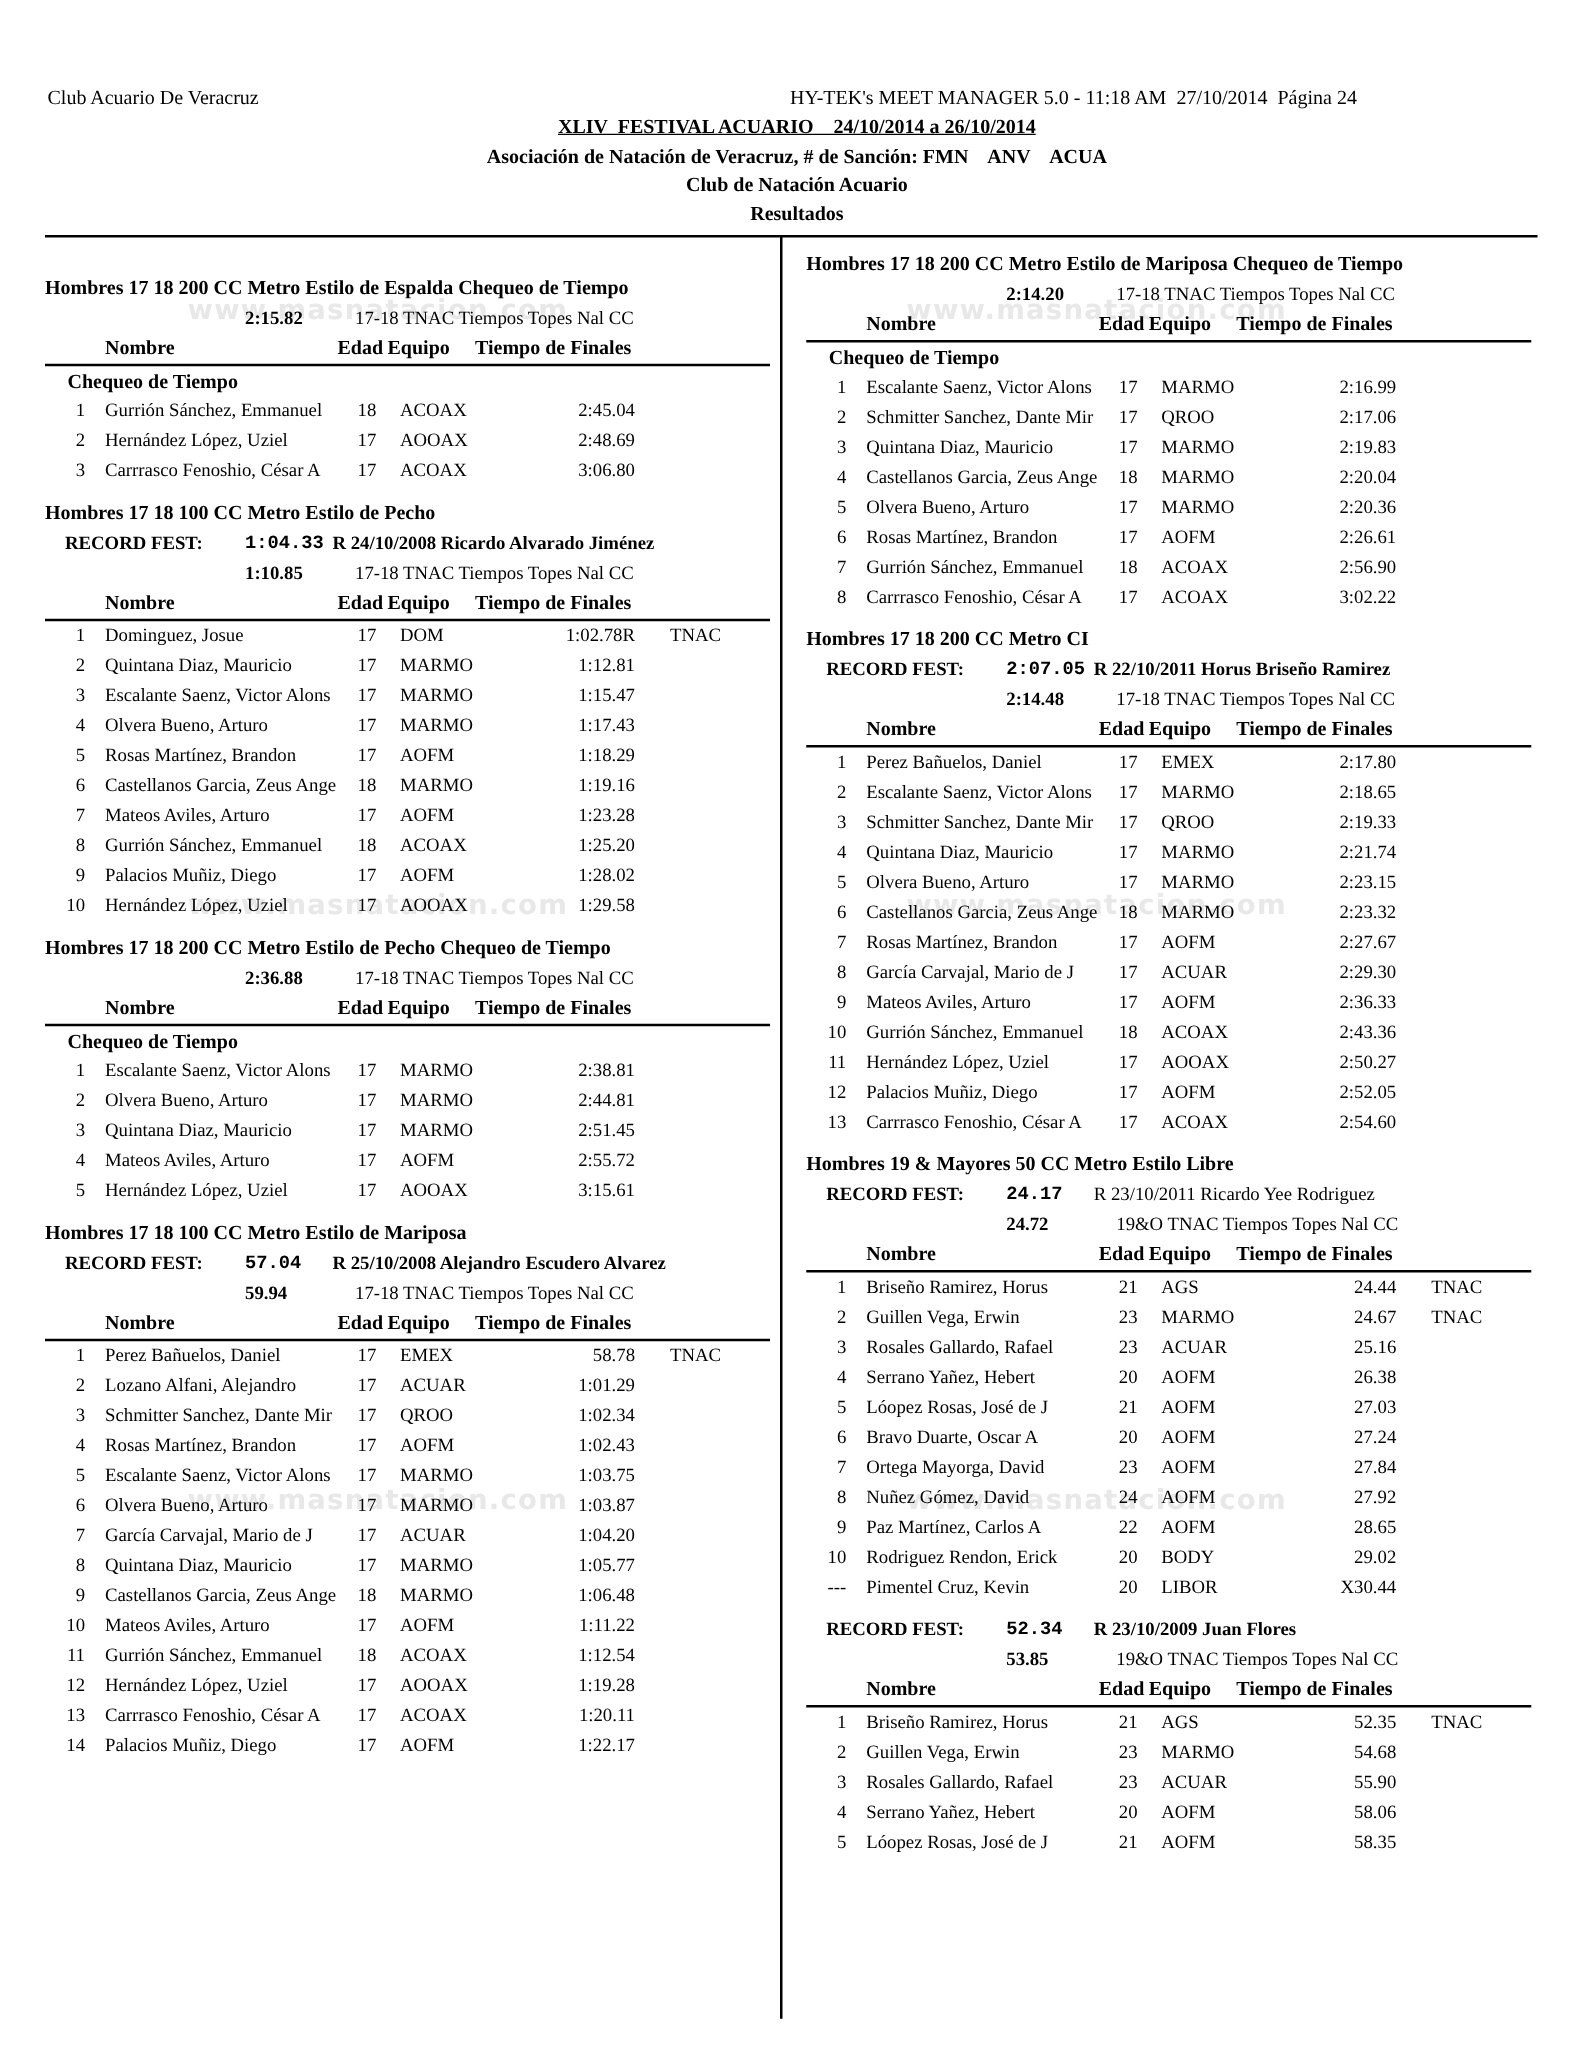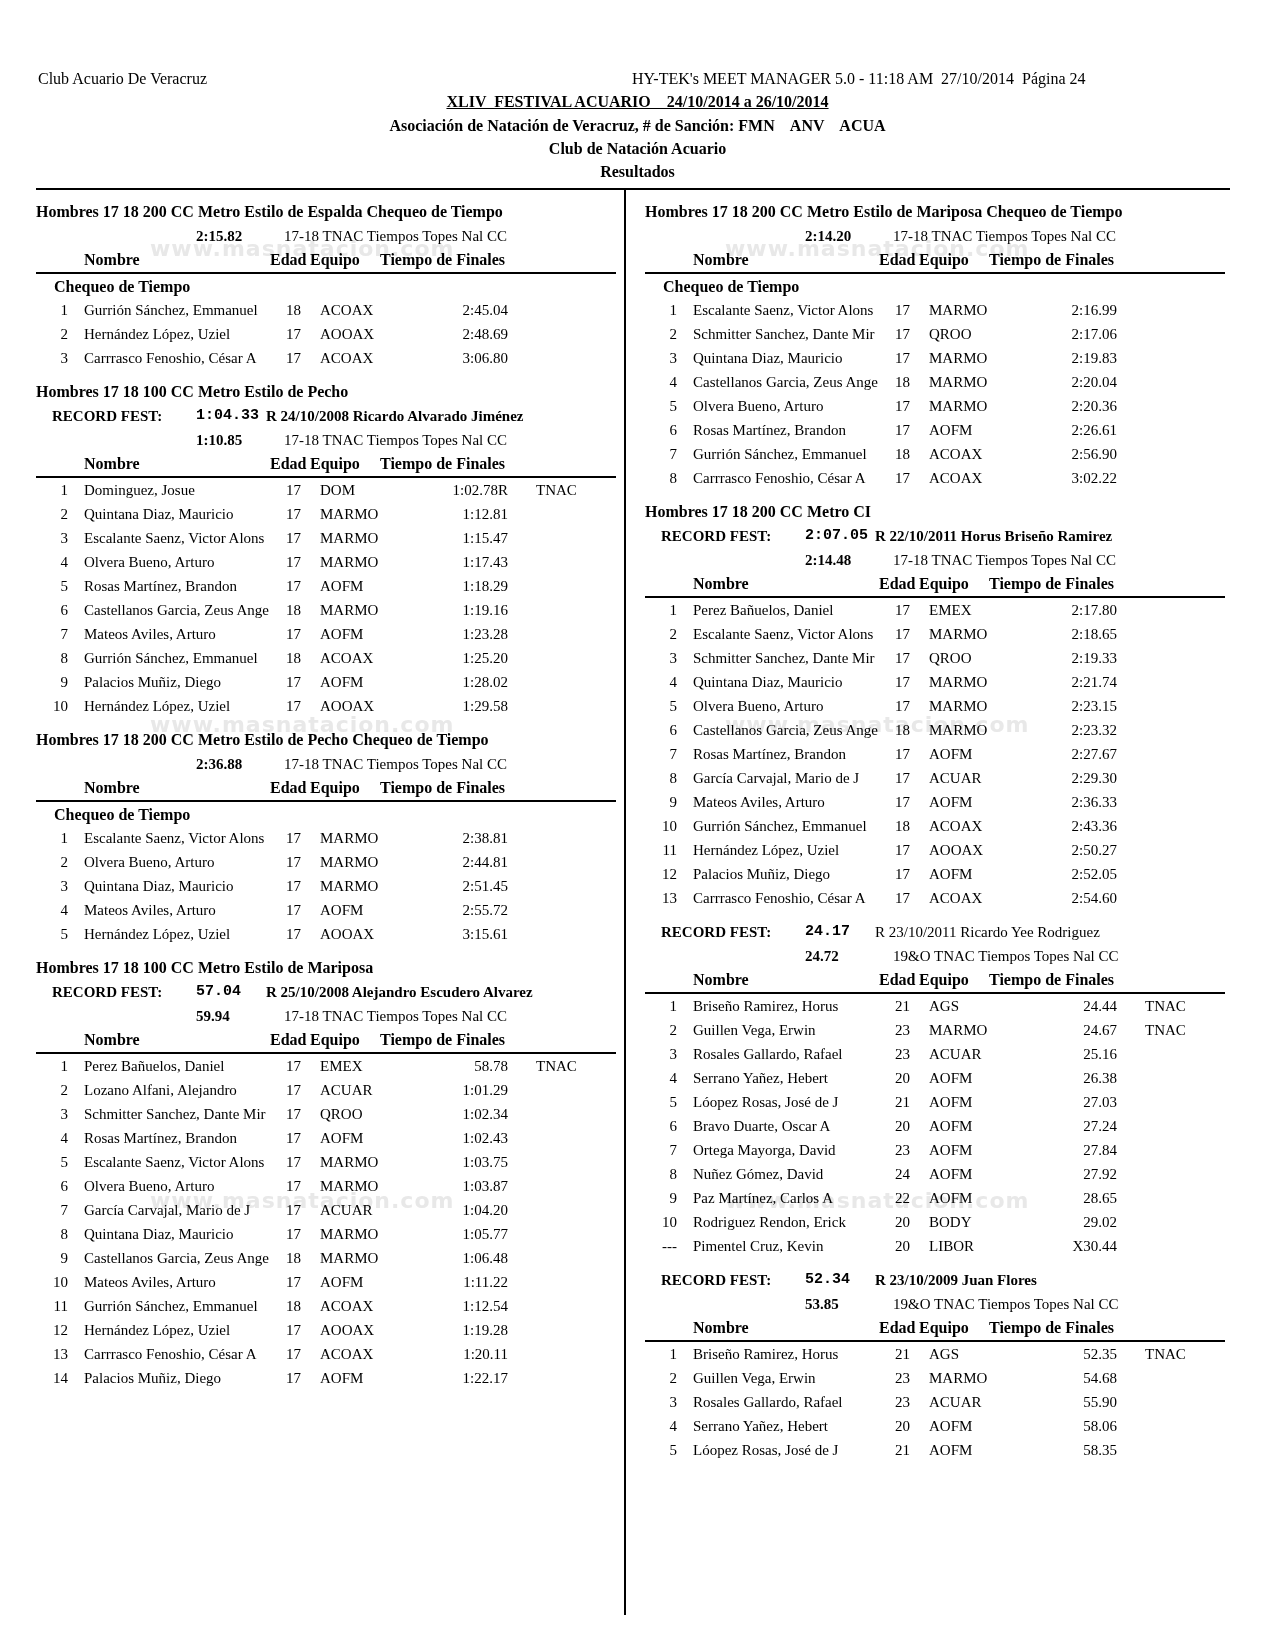--- a/index.html
+++ b/index.html
@@ -3,21 +3,21 @@
 <meta charset="utf-8">
 <style>
   html, body { margin:0; padding:0; background:#ffffff; }
   body { width:1275px; height:1650px; position:relative; font-family:"Liberation Serif", serif; color:#000; overflow:hidden; }
   .hdr-left { position:absolute; left:38px; top:70px; font-size:16px; }
   .hdr-right { position:absolute; left:632px; top:70px; font-size:16px; white-space:pre;text-align:right; }
   .center-line { position:absolute; left:0; width:1275px; text-align:center; font-weight:bold; font-size:16px; white-space:pre; }
   .rule-top { position:absolute; left:36px; top:188px; width:1194px; height:2px; background:#000; }
   .col-divider { position:absolute; left:624px; top:188px; width:2px; height:1427px; background:#000; }
   .col { position:absolute; top:200px; width:580px; }
-  .col.left { left:36px; }
+  .col.left { left:36px;margin-top:19px; }
   .col.right { left:645px; }
   .event { margin-bottom:10px; }
   .ev-title { font-weight:bold; font-size:16px; height:24px; line-height:24px; white-space:nowrap; }
   .meta { height:24px; line-height:24px; font-size:15px; position:relative; white-space:nowrap; }
   .meta .lbl { position:absolute; left:16px; font-weight:bold; }
   .meta .time { position:absolute; font-weight:bold; }
   .meta .desc { position:absolute; left:248px; }
   .meta.rec .time { left:160px;font-family:Liberation Mono, monospace; }
   .meta.std .time { left:160px; }
   .colhdr { position:relative; height:24px; line-height:24px; font-weight:bold; font-size:16px; border-bottom:2px solid #000; }
@@ -569,20 +569,21 @@
       <div class="row">
         <span class="pl">13</span>
         <span class="nm">Carrrasco Fenoshio, César A</span>
         <span class="ag">17</span>
         <span style="left: 284px;">ACOAX</span>
         <span class="tm">2:54.60</span>
         <span class="fl"></span>
       </div>
     </div>
     <div class="event">
+      <div class="ev-title">Hombres 19 &amp; Mayores 50 CC Metro Estilo Libre</div>
       <div class="meta rec">
         <span class="lbl">RECORD FEST:</span>
         <span class="time">24.17</span>
         <span class="desc" style="left: 230px; font-weight: normal;">R  23/10/2011   Ricardo Yee Rodriguez</span>
       </div>
       <div class="meta std">
         <span class="time">24.72</span>
         <span class="desc">19&amp;O TNAC Tiempos Topes Nal CC</span>
       </div>
       <div class="colhdr">

